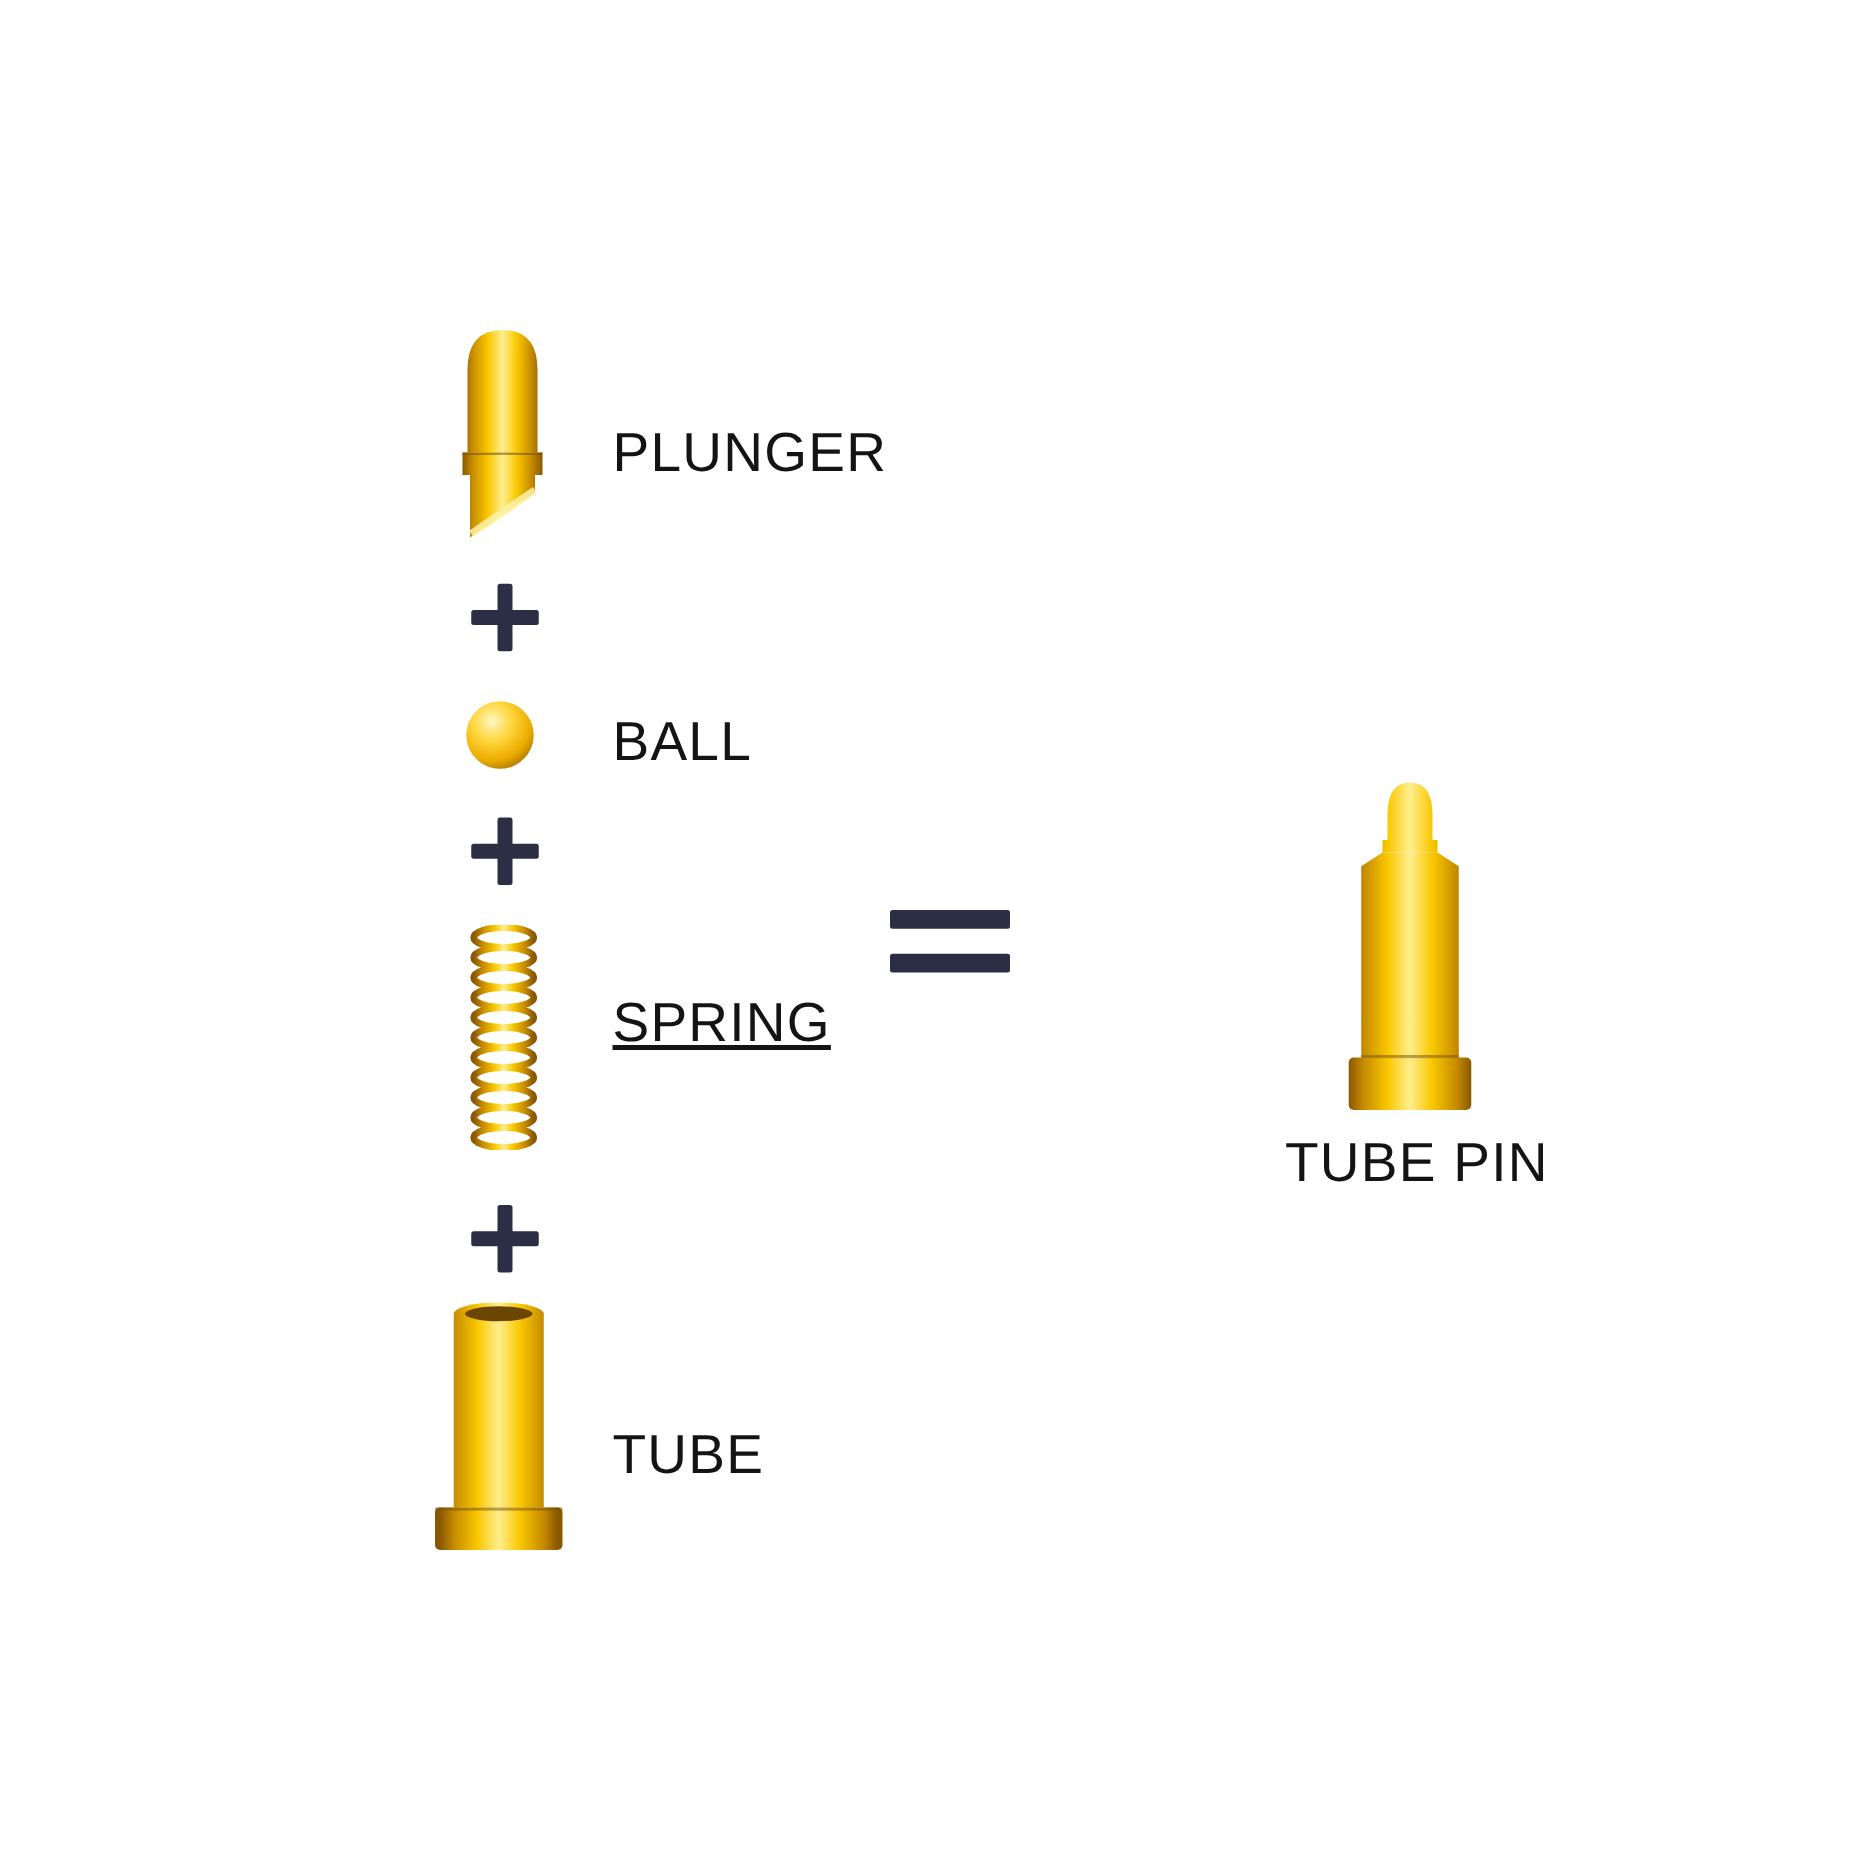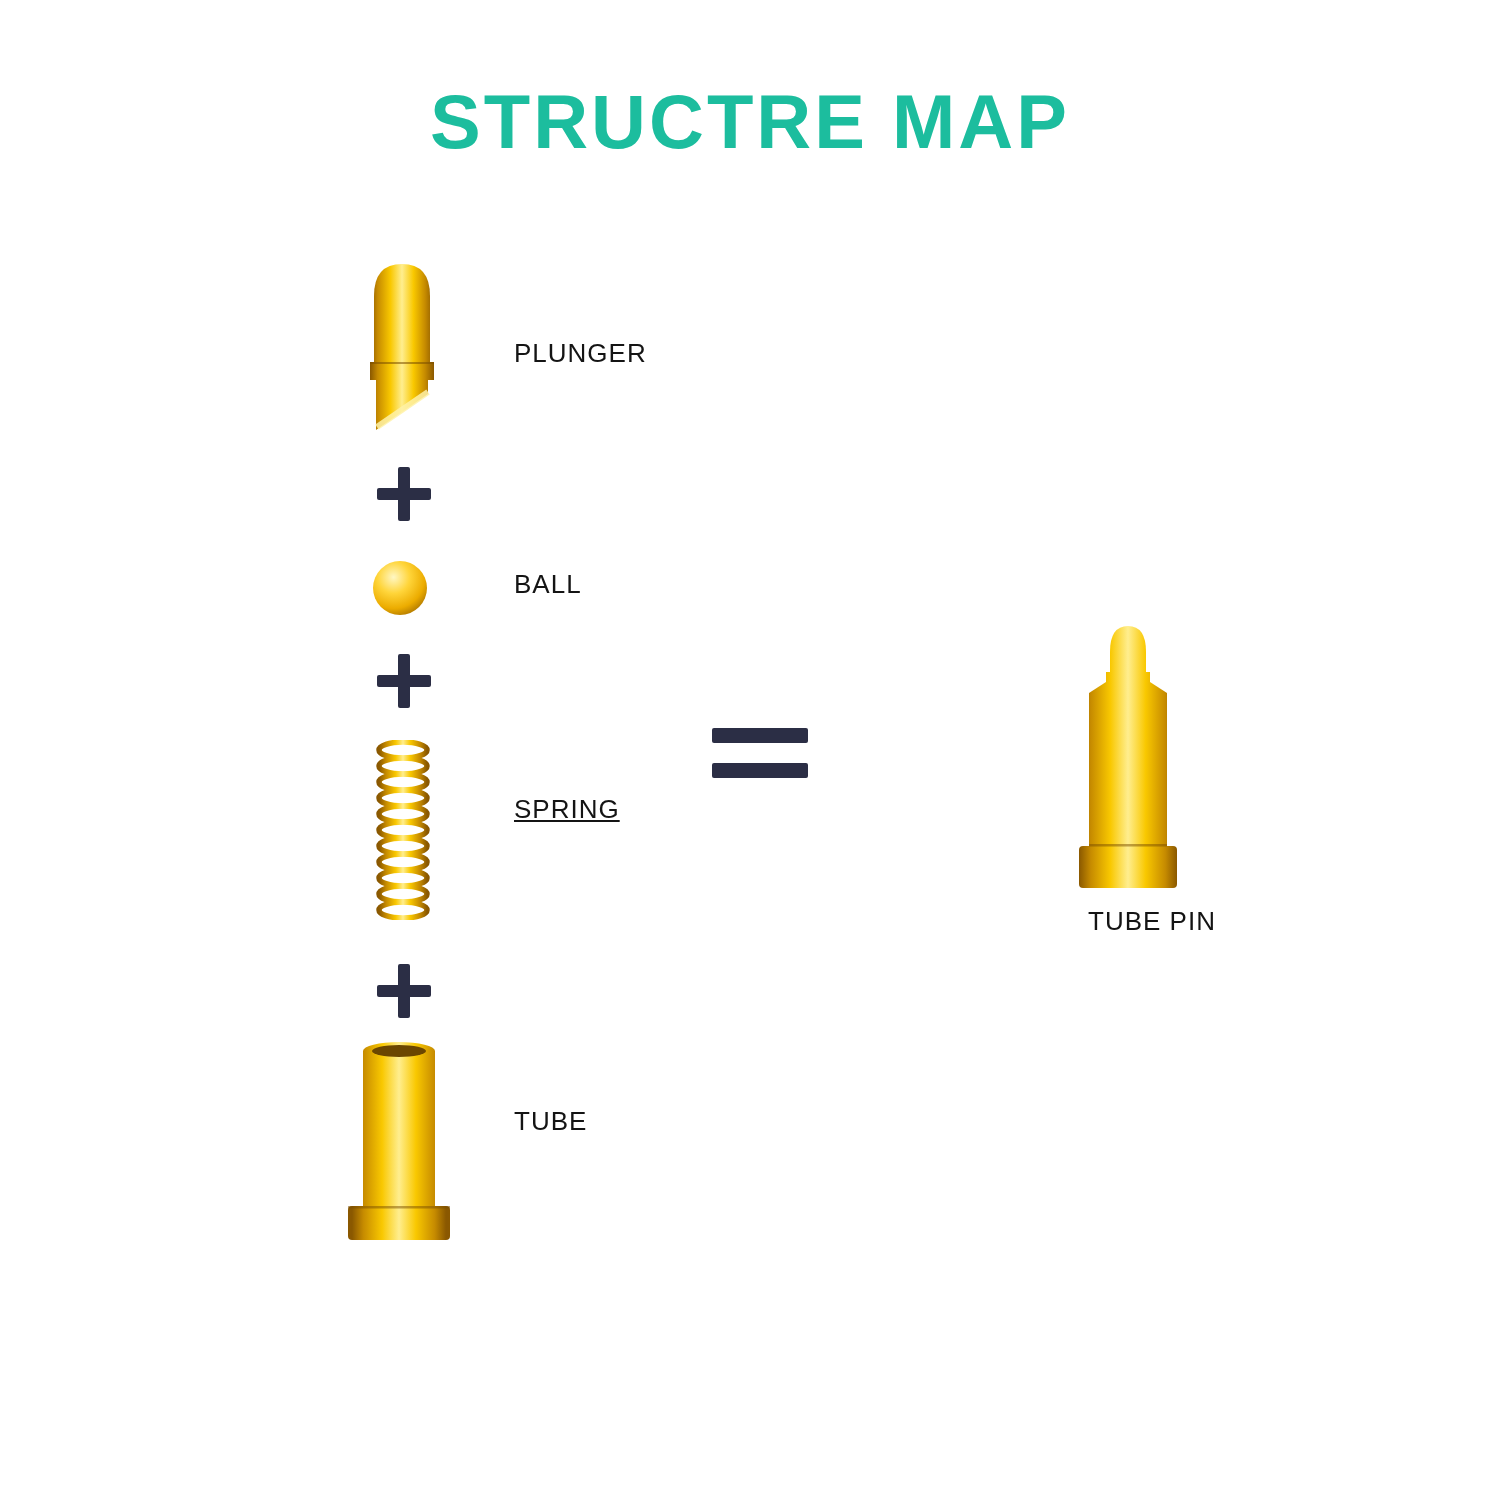--- a/index.html
+++ b/index.html
@@ -18,25 +18,24 @@
     left: 0;
     width: 100%;
     text-align: center;
     font-size: 76px;
     font-weight: 700;
     letter-spacing: 3px;
     color: #1CBD9E;
   }
   .label {
     position: absolute;
-    font-size: 26px;
+    font-size: 44px;
     color: #141414;
     letter-spacing: 1px;
     white-space: nowrap;
-    margin-left: 24px;
   }
   .art { position: absolute; display: block; }
   .plus {
     position: absolute;
     width: 54px;
     height: 54px;
   }
   .plus::before {
     content: "";
     position: absolute;
@@ -68,21 +67,20 @@
   }
   .equals::before { top: 0; }
   .equals::after { bottom: 0; }
   .label-center { text-align: center; }
 </style>
 </head>
 <body>
 
 <div class="canvas">
 
-  <div class="title">STRUCTRE MAP</div>
 
   <svg class="art" style="left:362px; top:258px;" width="80" height="180" viewBox="0 0 80 180">
     <defs>
       <linearGradient id="goldP" x1="8" y1="0" x2="72" y2="0" gradientUnits="userSpaceOnUse">
         <stop offset="0" stop-color="#8A5800"></stop>
         <stop offset="0.12" stop-color="#C68B00"></stop>
         <stop offset="0.32" stop-color="#F9C800"></stop>
         <stop offset="0.5" stop-color="#FFEE8F"></stop>
         <stop offset="0.68" stop-color="#F9C800"></stop>
         <stop offset="0.86" stop-color="#C68B00"></stop>
@@ -155,21 +153,21 @@
         <stop offset="0.88" stop-color="#C68B00"></stop>
         <stop offset="1" stop-color="#8A5800"></stop>
       </linearGradient>
     </defs>
     <rect x="21" y="13" width="72" height="155" fill="url(#goldT)"></rect>
     <ellipse cx="57" cy="13" rx="36" ry="9" fill="url(#goldT)"></ellipse>
     <ellipse cx="57" cy="13" rx="27" ry="6" fill="#6B4600"></ellipse>
     <rect x="6" y="168" width="102" height="34" rx="4" fill="url(#goldT)"></rect>
     <rect x="6" y="168" width="102" height="2.5" fill="#7A4E00" opacity="0.5"></rect>
   </svg>
-  <div class="label" style="left:490px; top:1106px;">TUBE</div>
+  <div class="label" style="left:490px; top:1139px;">TUBE</div>
 
   <div class="equals" style="left:712px; top:728px;"></div>
 
   <svg class="art" style="left:1070px; top:616px;" width="116" height="290" viewBox="0 0 116 290">
     <defs>
       <linearGradient id="goldG" x1="9" y1="0" x2="107" y2="0" gradientUnits="userSpaceOnUse">
         <stop offset="0" stop-color="#8A5800"></stop>
         <stop offset="0.12" stop-color="#C68B00"></stop>
         <stop offset="0.32" stop-color="#F9C800"></stop>
         <stop offset="0.5" stop-color="#FFEE8F"></stop>

